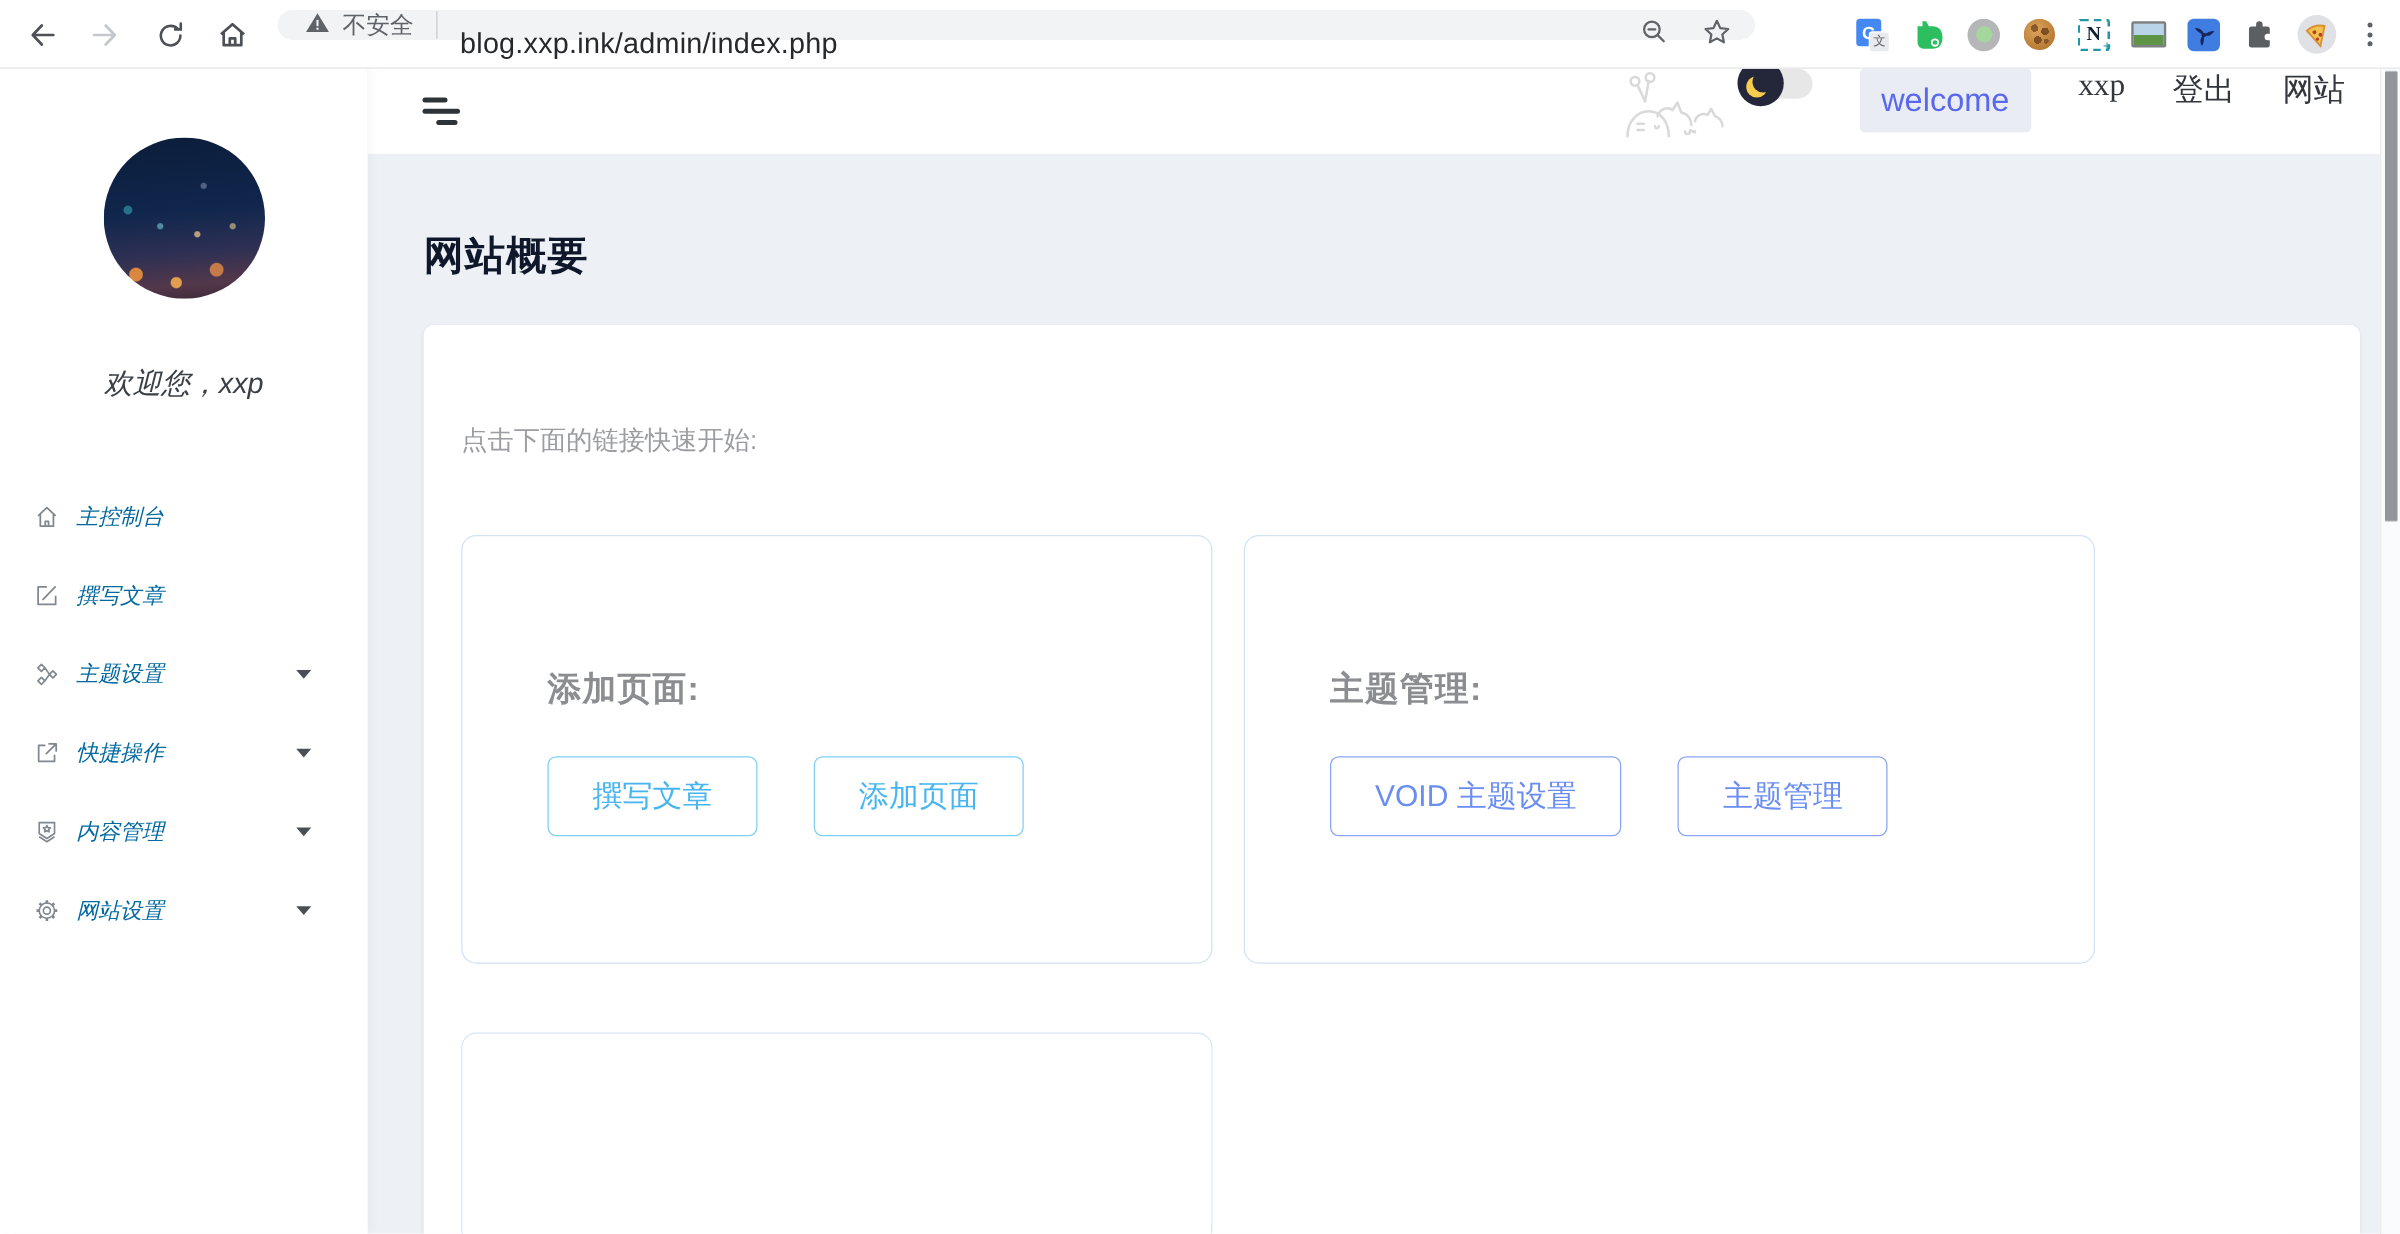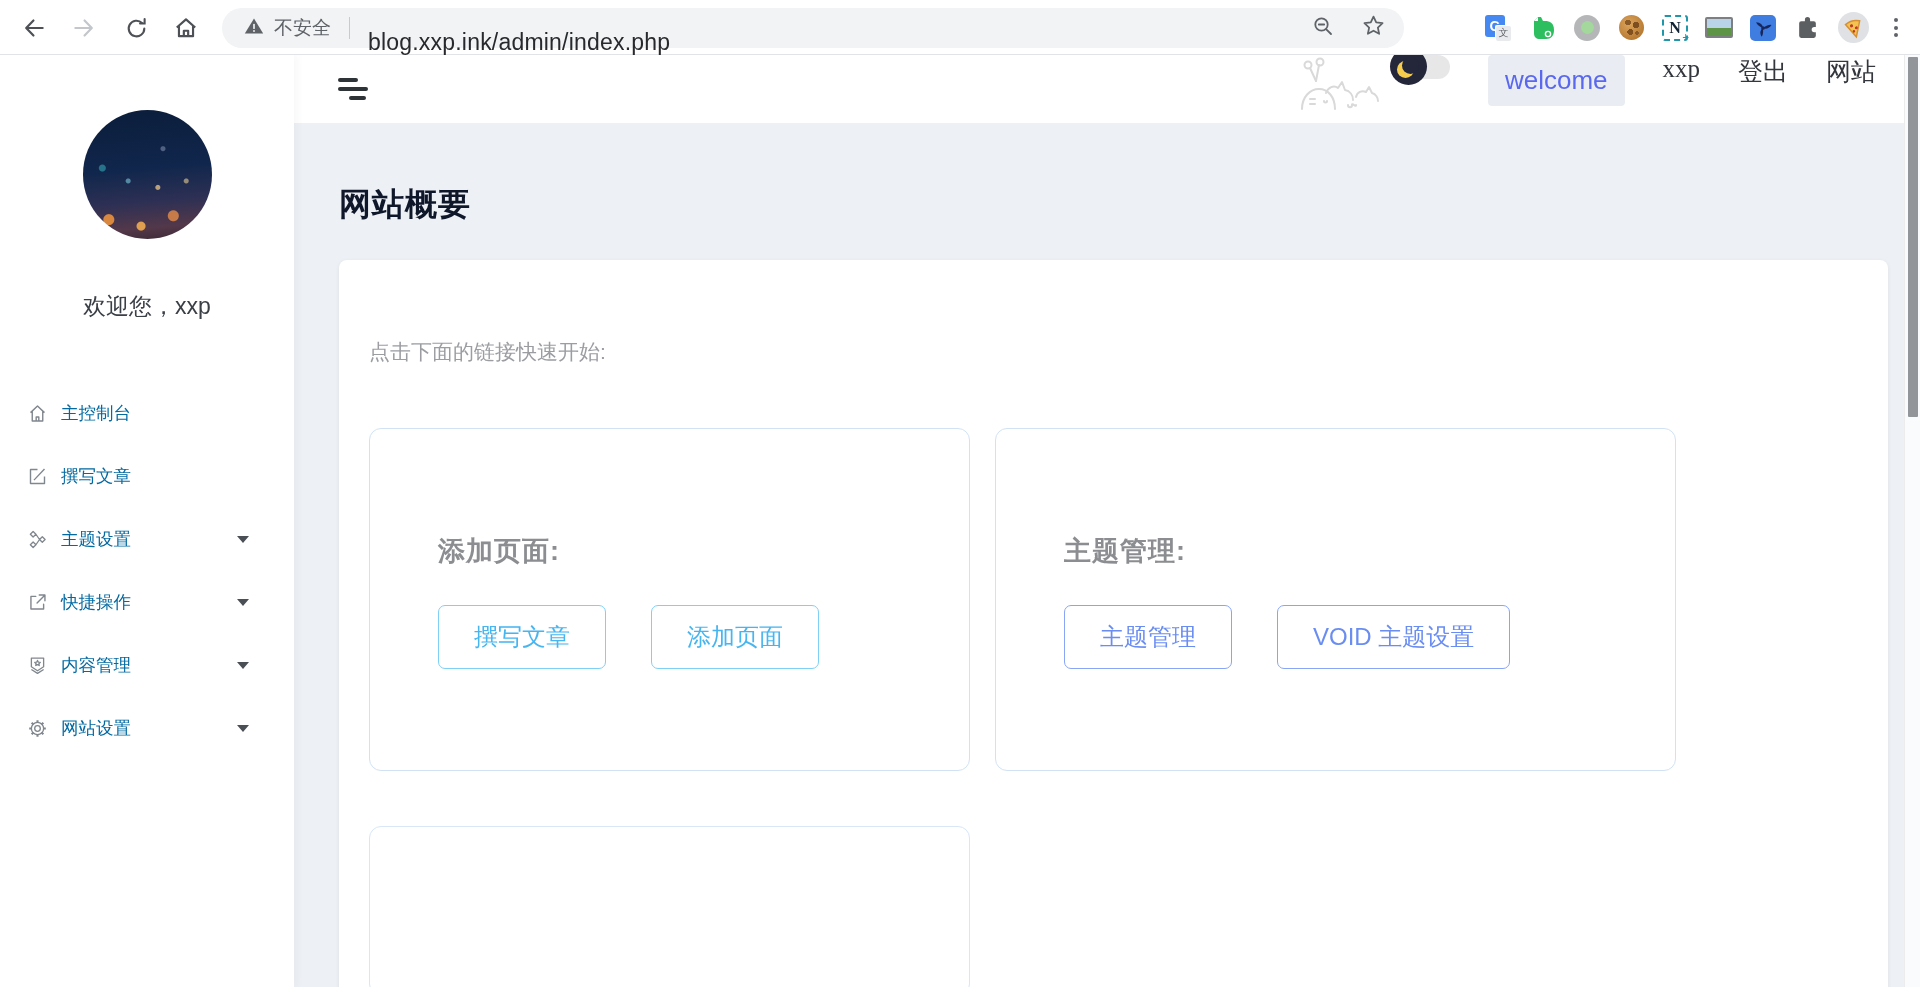--- a/index.html
+++ b/index.html
@@ -5,21 +5,21 @@
   * { margin:0; padding:0; box-sizing:border-box; }
   html,body { width:1920px; height:987px; overflow:hidden; background:#fff;
     font-family:"Liberation Sans","DejaVu Sans",sans-serif; }
 
   
   .chrome { position:relative; width:1920px; height:55px; background:#fff;
     border-bottom:1px solid #e1e3e6; z-index:30; }
   .nav-ico { position:absolute; top:13px; width:30px; height:30px; display:flex;
     align-items:center; justify-content:center; color:#4d5156; }
   .nav-ico svg { display:block; }
-  .omnibox { position:absolute; left:222px; top:8px; width:1182px; height:40px;
+  .omnibox { position:absolute; left:222px; top:8px; width:1182px; height:24px;
     background:#f1f3f4; border-radius:20px; display:flex; align-items:center;
     padding-left:22px;text-align:center; }
   .sec-label { color:#5f6368; font-size:19px; margin-left:10px; }
   .omni-sep { width:1px; height:22px; background:#c8cacd; margin:0 18px; }
   .omni-url { color:#27292d; font-size:23px; letter-spacing:0.2px;margin-top:28px; }
   .omni-right { position:absolute; right:18px; top:0; height:39px; display:flex;
     align-items:center; gap:26px; color:#5f6368; }
   .chrome-right { position:absolute; right:14px; top:0; height:55px; display:flex;
     align-items:center; gap:17px; }
   .ext { width:28px; height:28px; display:flex; align-items:center; justify-content:center; position:relative; }
@@ -47,21 +47,21 @@
   .ext-puzzle { color:#5c5f62; }
   .chrome-avatar { width:31px; height:31px; border-radius:50%; background:#dfe1e4; display:flex; align-items:center; justify-content:center; }
   .dots-menu { display:flex; flex-direction:column; gap:3.5px; padding:4px 8px; }
   .dots-menu i { width:4px; height:4px; border-radius:50%; background:#5f6368; }
 
   
   .shell { display:flex; width:1920px; height:932px; }
 
   
   .sidebar { width:294px; background:#fff; flex:none; position:relative; z-index:5;
-    box-shadow:3px 0 8px rgba(40,60,90,0.04); display:flex; flex-direction:column; align-items:center; }
+    box-shadow:3px 0 8px rgba(40,60,90,0.04); display:flex; flex-direction:column; align-items:center;font-style:italic; }
   .avatar { margin-top:55px; width:129px; height:129px; border-radius:50%;
     background:
       radial-gradient(circle at 20% 85%, rgba(244,150,60,.85) 0 5px, transparent 6px),
       radial-gradient(circle at 45% 90%, rgba(240,170,80,.9) 0 4px, transparent 5px),
       radial-gradient(circle at 70% 82%, rgba(230,140,70,.8) 0 5px, transparent 6px),
       radial-gradient(circle at 58% 60%, rgba(250,210,140,.7) 0 2px, transparent 3px),
       radial-gradient(circle at 35% 55%, rgba(120,200,220,.6) 0 2px, transparent 3px),
       radial-gradient(circle at 80% 55%, rgba(250,220,150,.55) 0 2px, transparent 3px),
       radial-gradient(circle at 15% 45%, rgba(60,190,200,.5) 0 3px, transparent 4px),
       radial-gradient(circle at 62% 30%, rgba(200,210,240,.35) 0 2px, transparent 3px),
@@ -343,22 +343,22 @@
           <div class="qcard c1">
             <div class="qcard-title">添加页面:</div>
             <div class="qcard-btns">
               <span class="qbtn cyan">撰写文章</span>
               <span class="qbtn cyan">添加页面</span>
             </div>
           </div>
           <div class="qcard c2">
             <div class="qcard-title">主题管理:</div>
             <div class="qcard-btns">
+              <span class="qbtn blue">VOID 主题设置</span>
               <span class="qbtn blue">主题管理</span>
-              <span class="qbtn blue">VOID 主题设置</span>
             </div>
           </div>
         </div>
 
         <div class="partial-card"></div>
       </div>
     </div>
   </div>
 </div>
 

